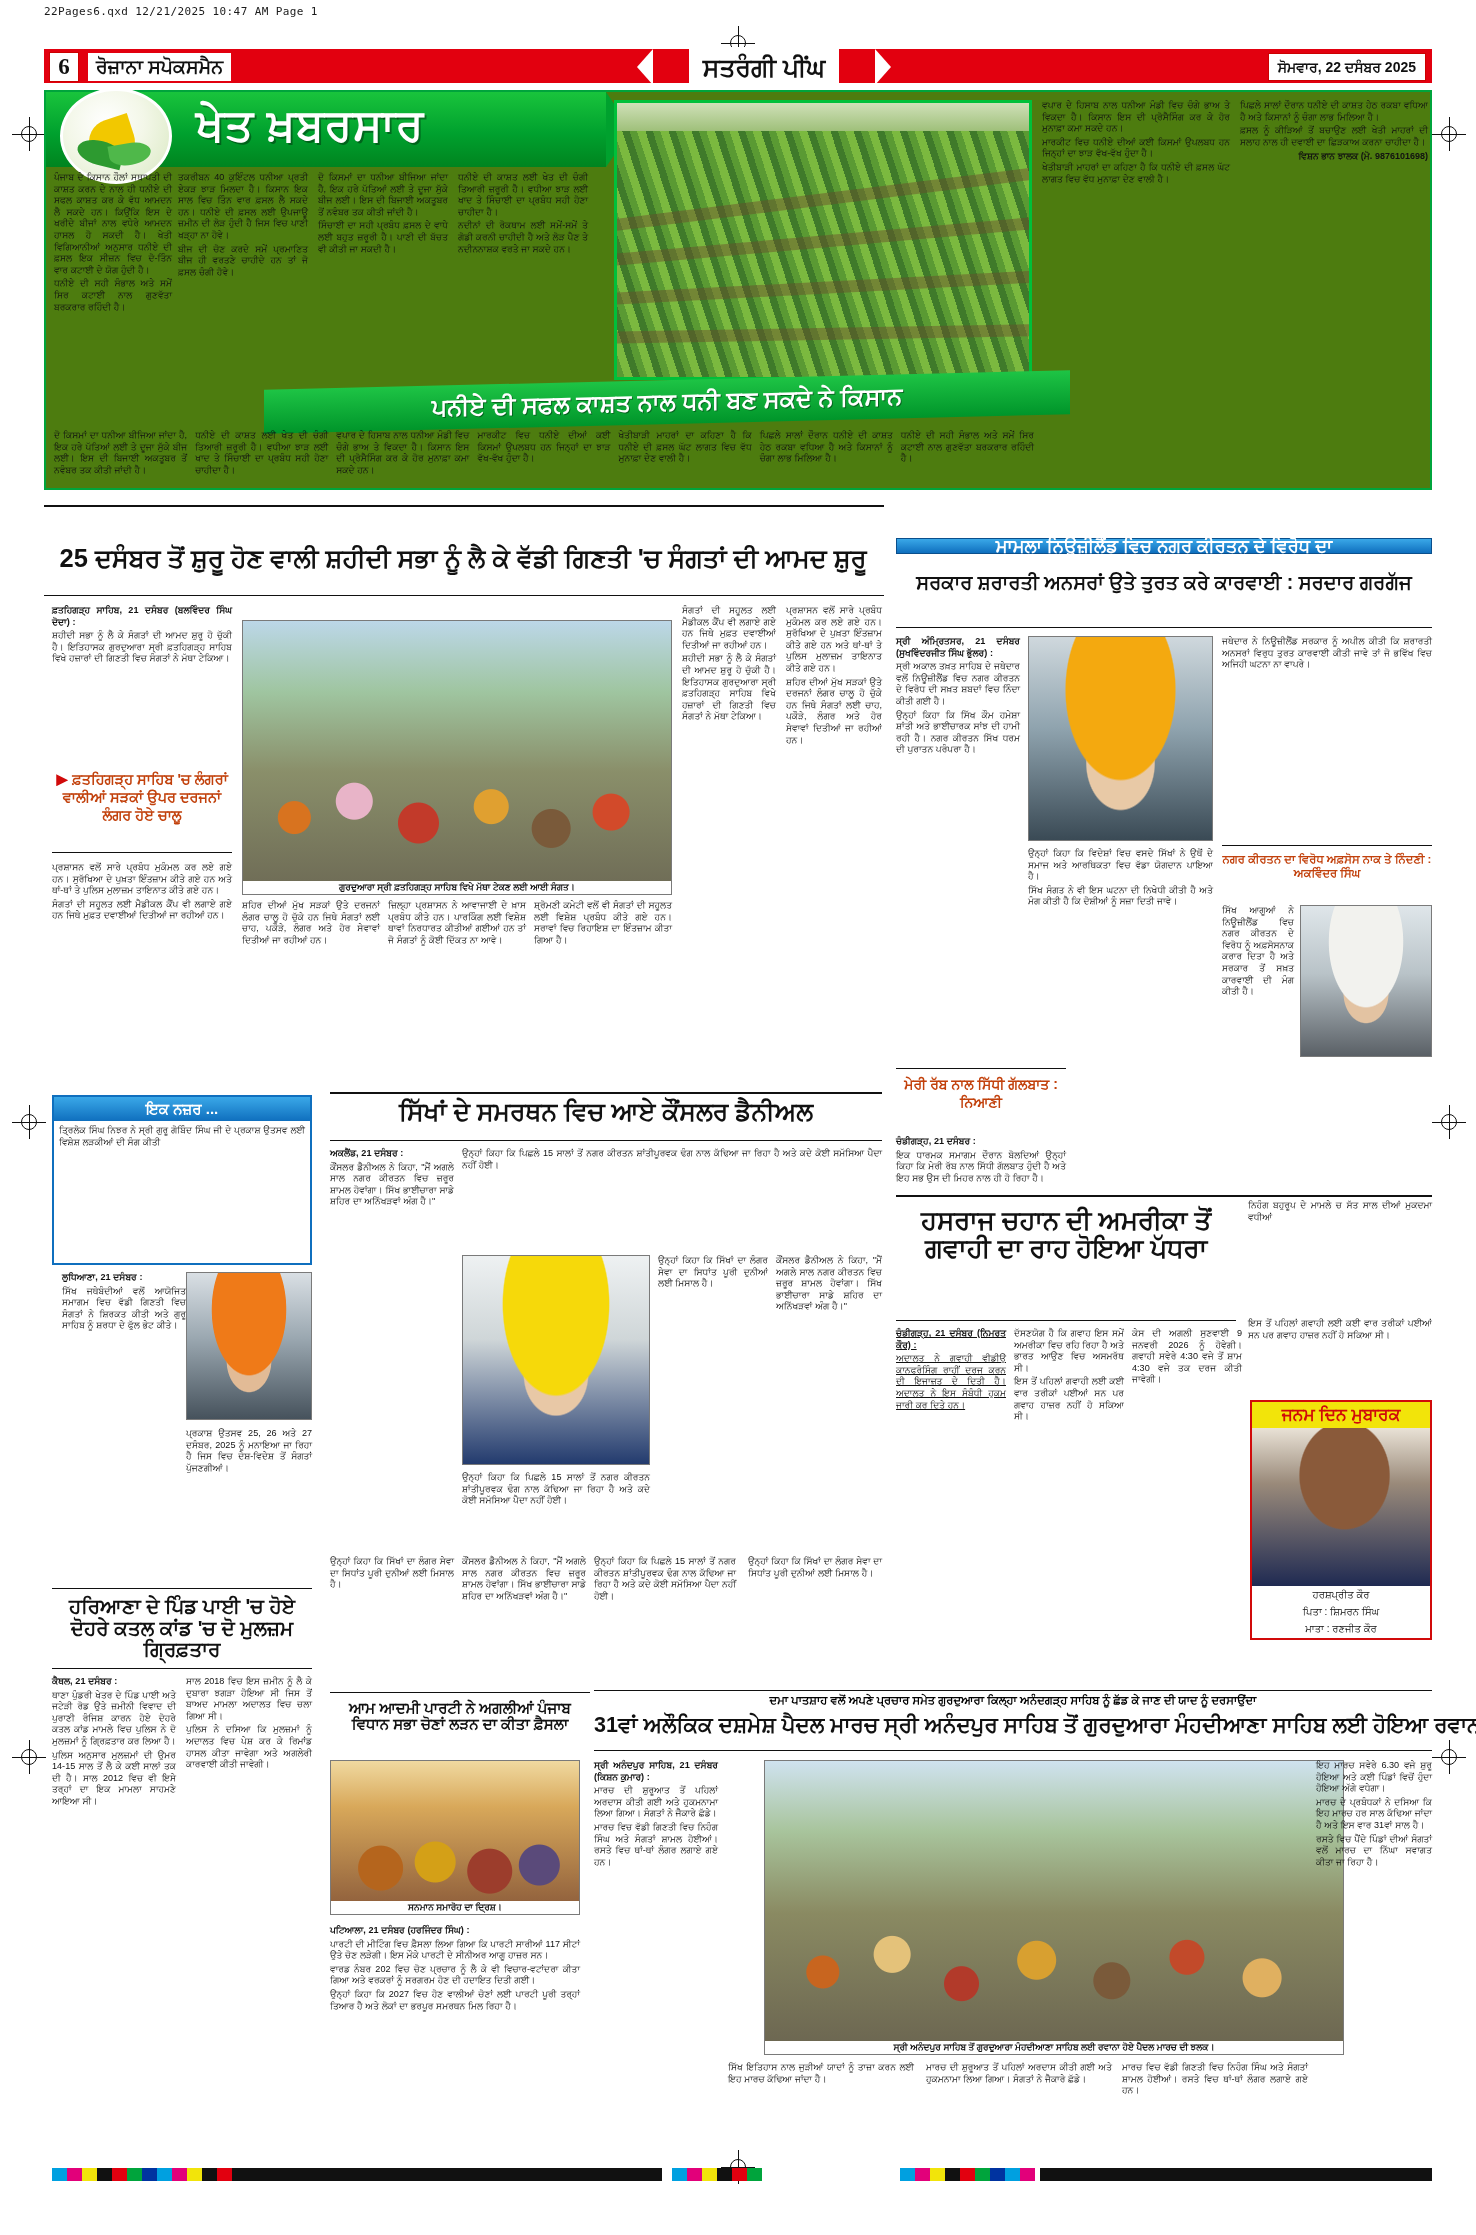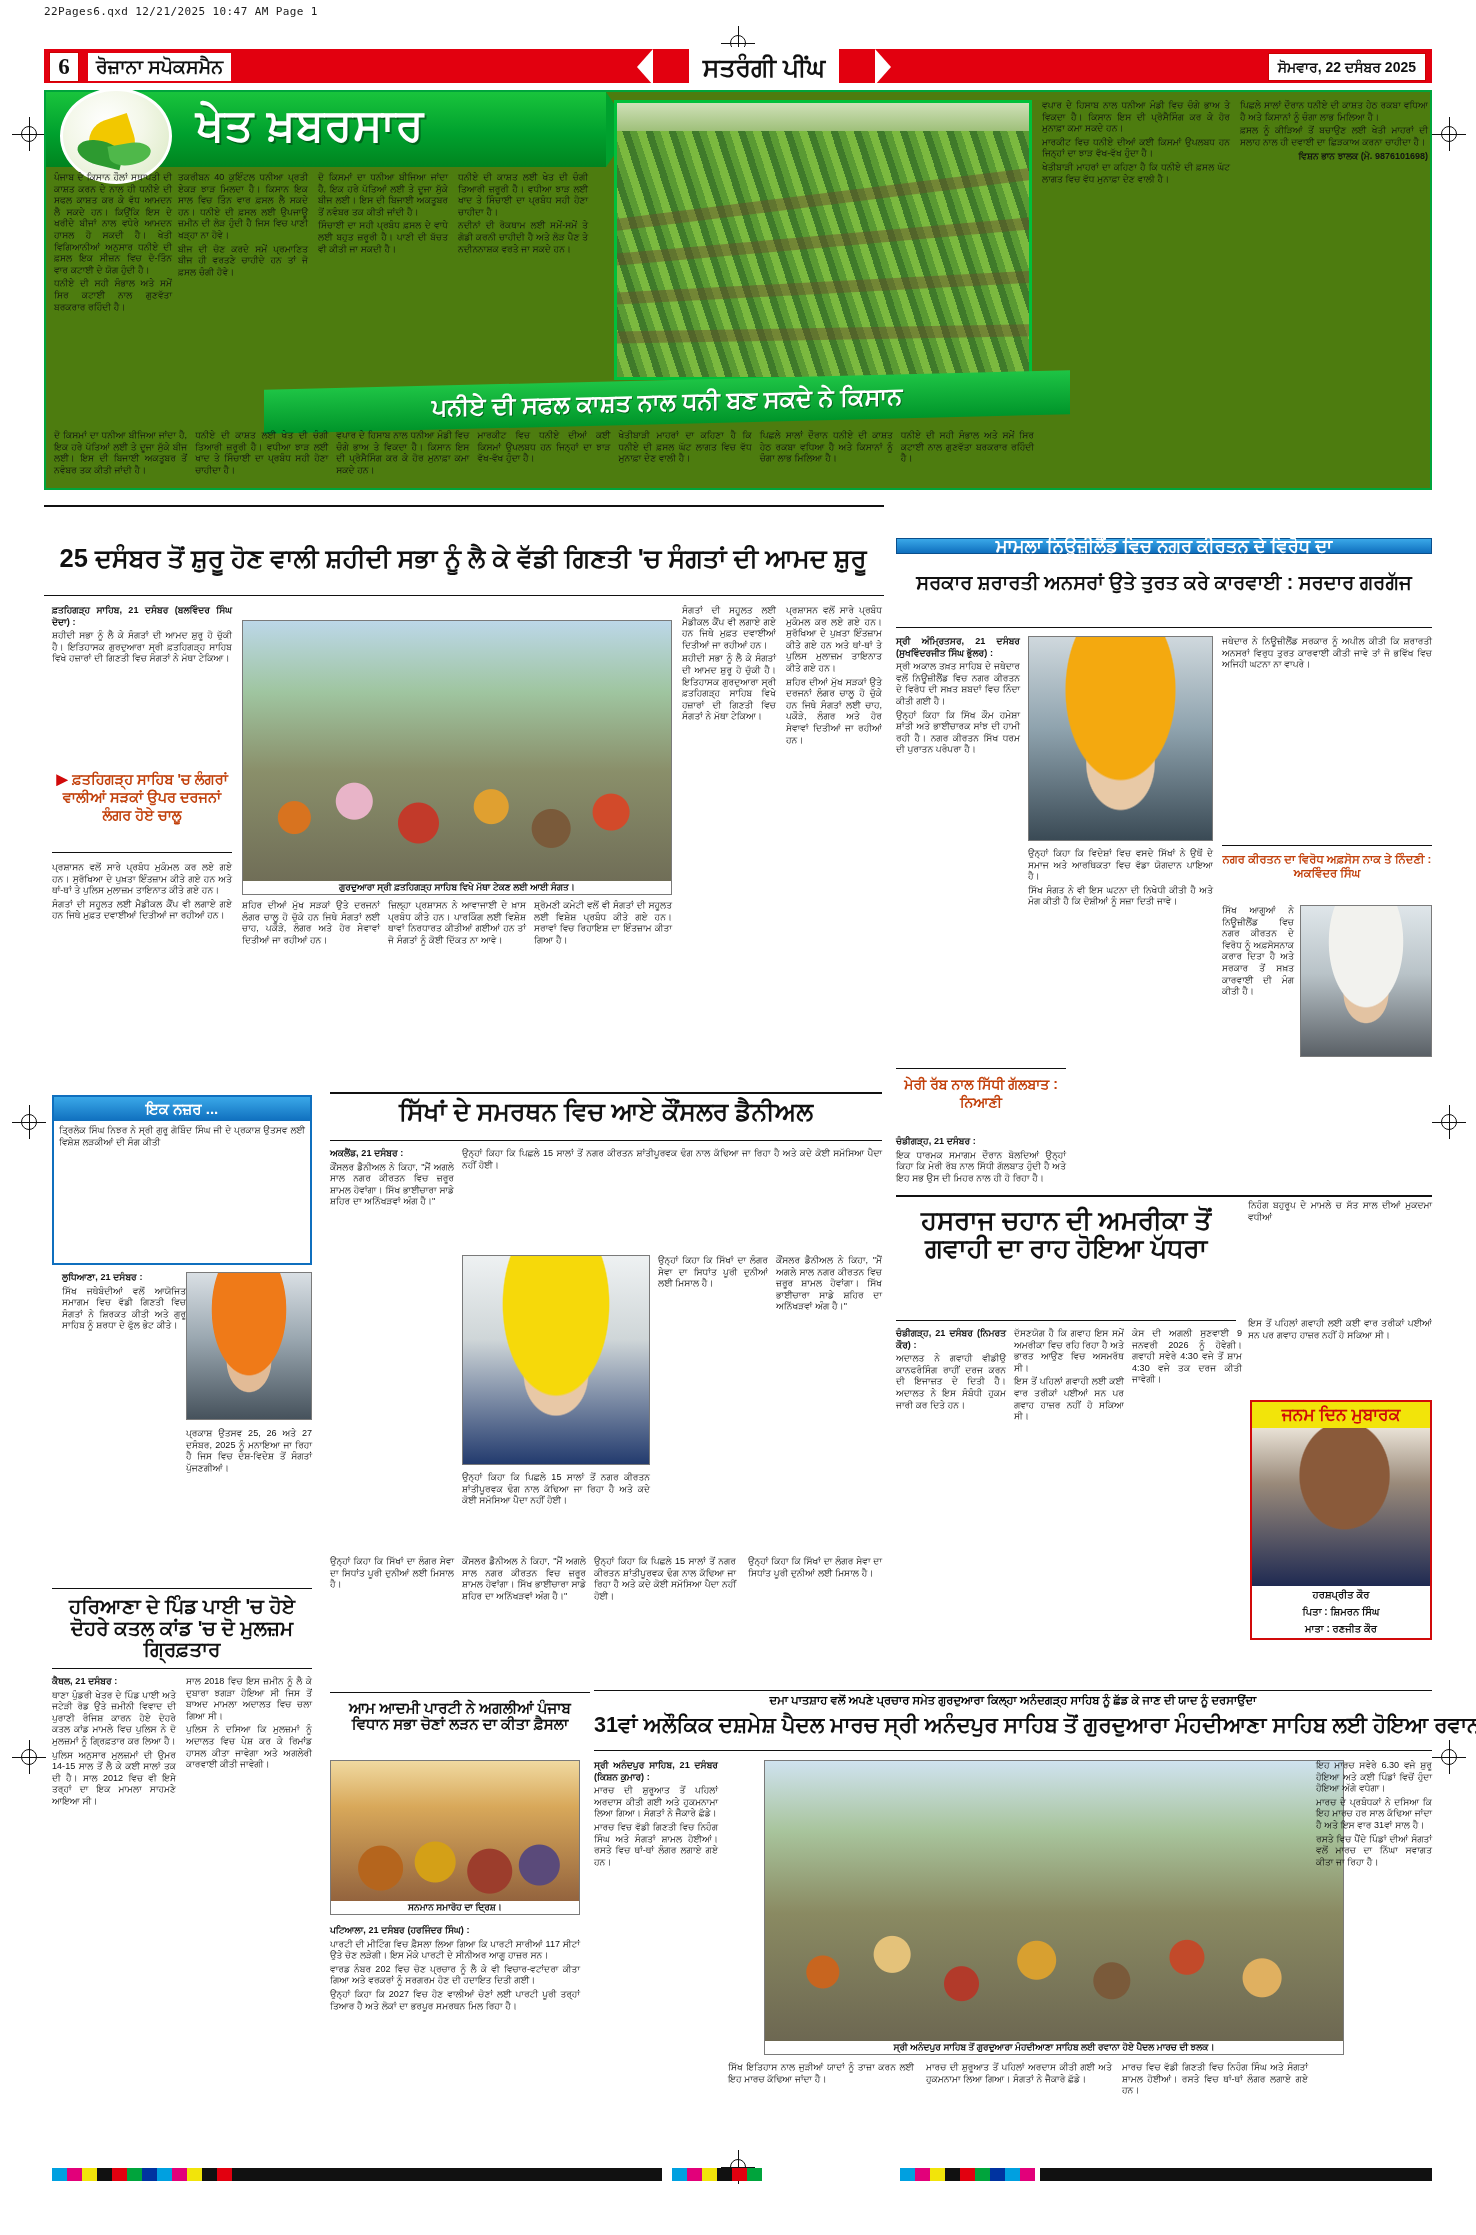--- a/index.html
+++ b/index.html
@@ -310,21 +310,21 @@
     position:absolute;
     border:2px solid #d10a0a;
     background:#fff;
   }
   .bday .bar {
     height:26px; background:#f2e40a;
     color:#d10a0a; font-weight:bold; font-size:17px;
     display:flex; align-items:center; justify-content:center;
   }
   .bday .names {
-    font-size:10px; font-weight:bold; text-align:center;
+    font-size:10px; font-weight:normal; text-align:center;
     color:#111; line-height:13px; padding:2px 8px;
   }
 
   
   .nazar {
     position:absolute;
     border:2px solid #0f6fbe; background:#fff;
   }
   .nazar .bar {
     height:24px;
@@ -514,21 +514,21 @@
     <p>ਇਕ ਧਾਰਮਕ ਸਮਾਗਮ ਦੌਰਾਨ ਬੋਲਦਿਆਂ ਉਨ੍ਹਾਂ ਕਿਹਾ ਕਿ ਮੇਰੀ ਰੱਬ ਨਾਲ ਸਿੱਧੀ ਗੱਲਬਾਤ ਹੁੰਦੀ ਹੈ ਅਤੇ ਇਹ ਸਭ ਉਸ ਦੀ ਮਿਹਰ ਨਾਲ ਹੀ ਹੋ ਰਿਹਾ ਹੈ।</p>
   </div>
 
   <div class="rule" style="left:896px; top:1195px; width:536px; height:2px;"></div>
   <div class="tcol col-text" style="left:1248px; top:1200px; width:184px; height:110px;">
     <p>ਨਿਹੰਗ ਬਹੁਰੂਪ ਦੇ ਮਾਮਲੇ ਚ ਸੱਤ ਸਾਲ ਦੀਆਂ ਮੁਕਦਮਾ ਵਧੀਆਂ</p>
   </div>
   <div class="hl-main" style="left:896px; top:1206px; width:340px; font-size:26px; white-space:normal;">ਹਸਰਾਜ ਚਹਾਨ ਦੀ ਅਮਰੀਕਾ ਤੋਂ ਗਵਾਹੀ ਦਾ ਰਾਹ ਹੋਇਆ ਪੱਧਰਾ</div>
   <div class="rule" style="left:896px; top:1320px; width:340px; height:1px;"></div>
 
-  <div class="tcol col-text" style="left:896px; top:1328px; width:110px; height:310px;">
+  <div class="tcol col-text" style="left:896px; top:1328px; width:110px; height:310px;text-decoration:underline;">
     <p><span class="dateline-in">ਚੰਡੀਗੜ੍ਹ, 21 ਦਸੰਬਰ (ਨਿਮਰਤ ਕੌਰ) :</span></p>
     <p>ਅਦਾਲਤ ਨੇ ਗਵਾਹੀ ਵੀਡੀਉ ਕਾਨਫਰੰਸਿੰਗ ਰਾਹੀਂ ਦਰਜ ਕਰਨ ਦੀ ਇਜਾਜ਼ਤ ਦੇ ਦਿਤੀ ਹੈ। ਅਦਾਲਤ ਨੇ ਇਸ ਸੰਬੰਧੀ ਹੁਕਮ ਜਾਰੀ ਕਰ ਦਿਤੇ ਹਨ।</p>
   </div>
   <div class="tcol col-text" style="left:1014px; top:1328px; width:110px; height:310px;">
     <p>ਦੱਸਣਯੋਗ ਹੈ ਕਿ ਗਵਾਹ ਇਸ ਸਮੇਂ ਅਮਰੀਕਾ ਵਿਚ ਰਹਿ ਰਿਹਾ ਹੈ ਅਤੇ ਭਾਰਤ ਆਉਣ ਵਿਚ ਅਸਮਰੱਥ ਸੀ।</p>
     <p>ਇਸ ਤੋਂ ਪਹਿਲਾਂ ਗਵਾਹੀ ਲਈ ਕਈ ਵਾਰ ਤਰੀਕਾਂ ਪਈਆਂ ਸਨ ਪਰ ਗਵਾਹ ਹਾਜ਼ਰ ਨਹੀਂ ਹੋ ਸਕਿਆ ਸੀ।</p>
   </div>
   <div class="tcol col-text" style="left:1132px; top:1328px; width:110px; height:310px;">
     <p>ਕੇਸ ਦੀ ਅਗਲੀ ਸੁਣਵਾਈ 9 ਜਨਵਰੀ 2026 ਨੂੰ ਹੋਵੇਗੀ। ਗਵਾਹੀ ਸਵੇਰੇ 4:30 ਵਜੇ ਤੋਂ ਸ਼ਾਮ 4:30 ਵਜੇ ਤਕ ਦਰਜ ਕੀਤੀ ਜਾਵੇਗੀ।</p>
   </div>

